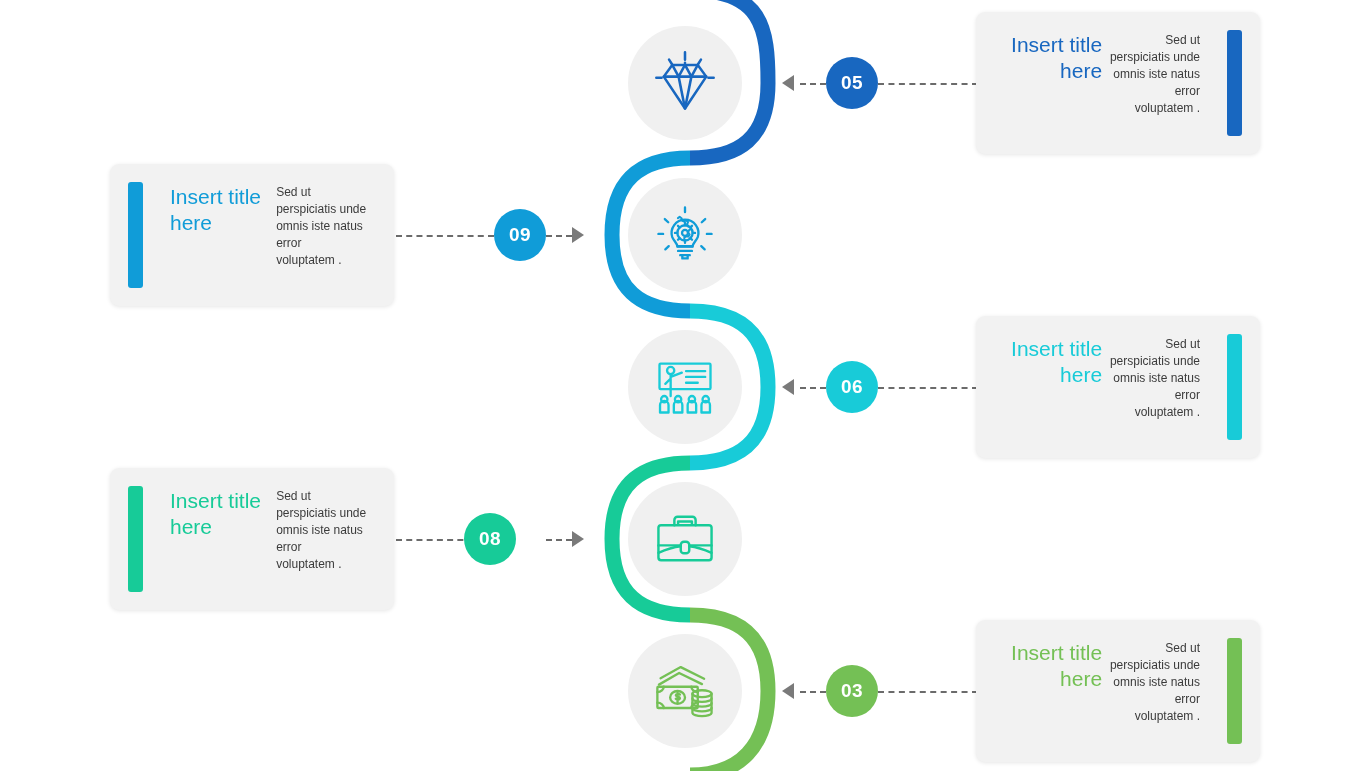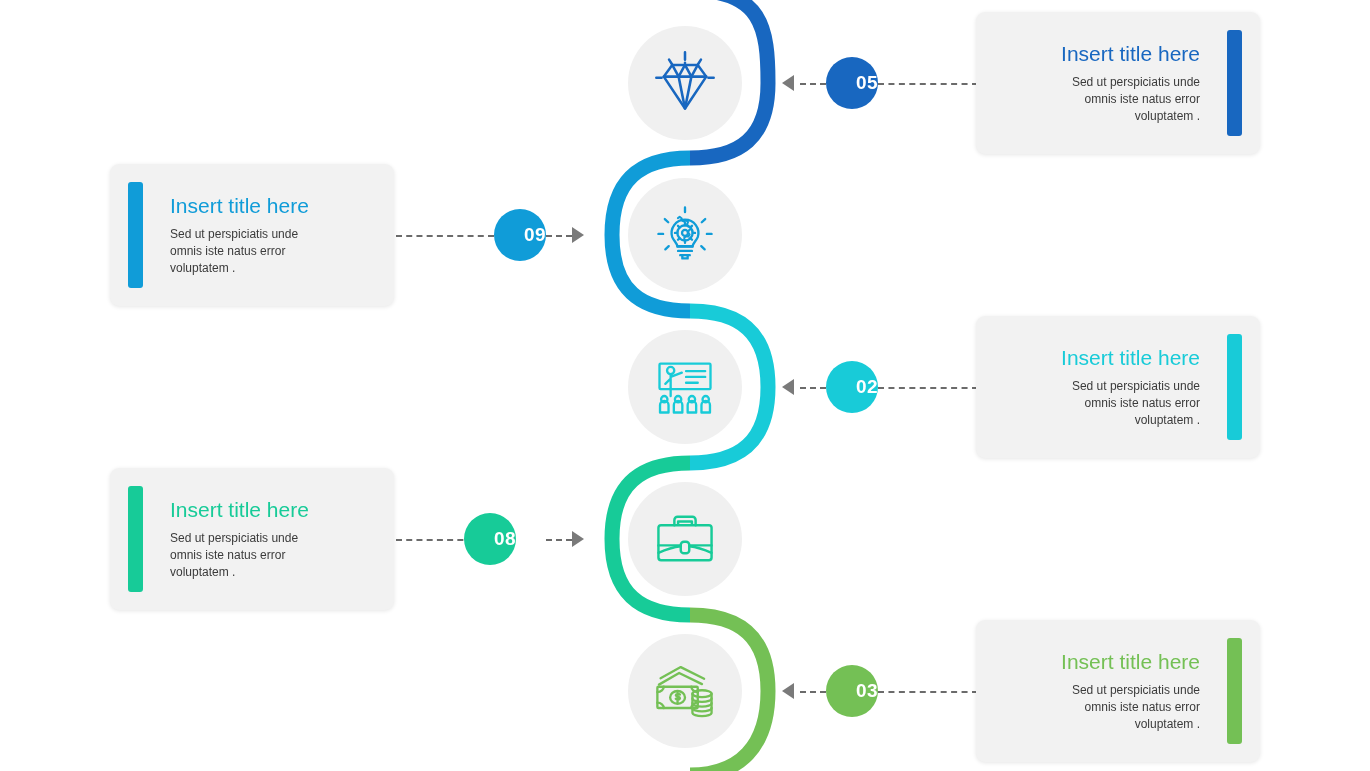--- a/index.html
+++ b/index.html
@@ -47,21 +47,21 @@
   }
 
   
   .badge {
     position: absolute;
     width: 52px;
     height: 52px;
     border-radius: 50%;
     display: flex;
     align-items: center;
-    justify-content: flex-end;
+    justify-content: center;
     color: #ffffff;
     font-size: 19px;
     font-weight: bold;
     letter-spacing: .4px;
     font-family: "Liberation Sans", sans-serif;
   }
 
   
   .connector {
     position: absolute;
@@ -86,21 +86,20 @@
 
   
   .card {
     position: absolute;
     background: #f2f2f2;
     border-radius: 9px;
     box-shadow: 0 1px 4px rgba(0,0,0,.10);
     box-sizing: border-box;
     padding: 20px 22px;
     display: flex;
-    flex-direction: column;
     justify-content: center;
   }
   .card .accent {
     position: absolute;
     top: 18px;
     bottom: 18px;
     width: 15px;
     border-radius: 3px;
   }
   .card.left-card {
@@ -226,21 +225,21 @@
   <div class="connector" style="left:546px; top:235px; width:26px;"></div>
   <div class="arrowhead right" style="left:572px; top:227px;"></div>
   <div class="badge" style="left:494px; top:209px; background:#109CD8;">
     <span>09</span>
   </div>
 
   <div class="connector" style="left:878px; top:387px; width:100px;"></div>
   <div class="connector" style="left:800px; top:387px; width:26px;"></div>
   <div class="arrowhead left" style="left:782px; top:379px;"></div>
   <div class="badge" style="left:826px; top:361px; background:#18CBD8;">
-    <span>02</span>
+    <span>06</span>
   </div>
 
   <div class="connector" style="left:396px; top:539px; width:98px;"></div>
   <div class="connector" style="left:546px; top:539px; width:26px;"></div>
   <div class="arrowhead right" style="left:572px; top:531px;"></div>
   <div class="badge" style="left:464px; top:513px; background:#17CB98;">
     <span>08</span>
   </div>
 
   <div class="connector" style="left:878px; top:691px; width:100px;"></div>

